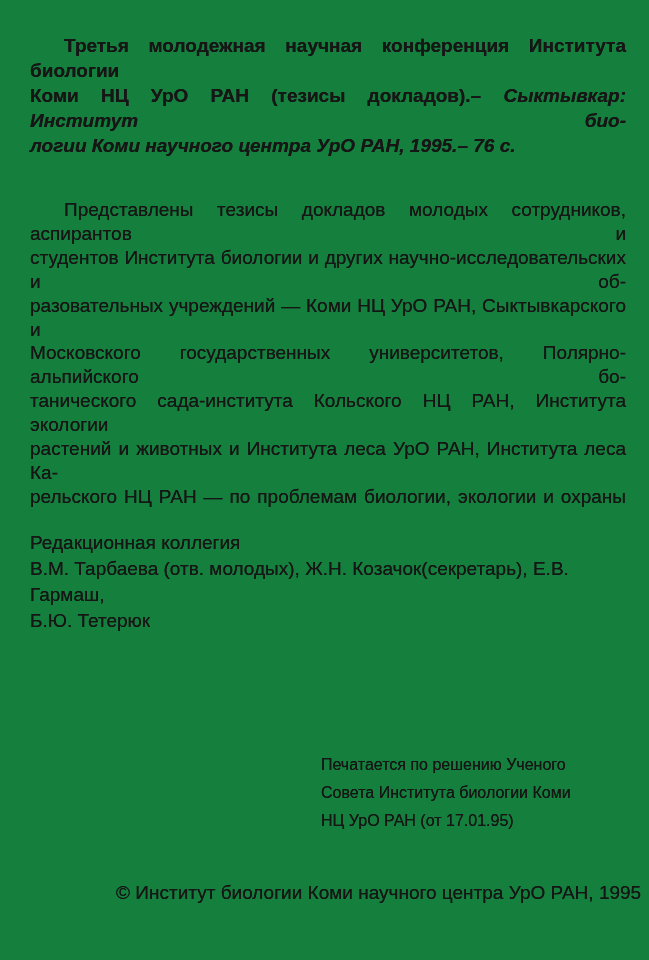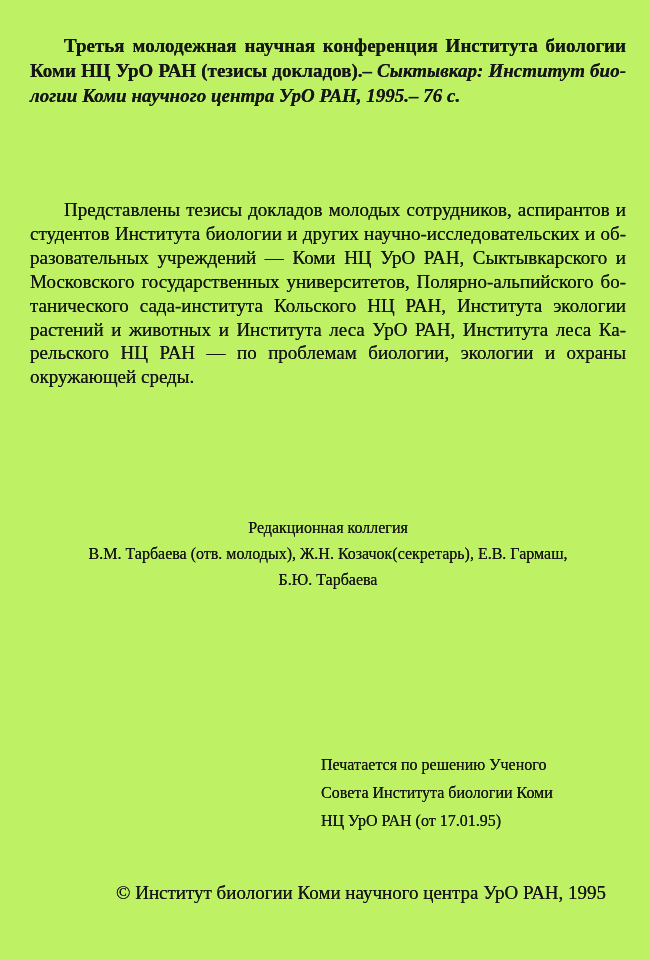--- a/index.html
+++ b/index.html
@@ -4,23 +4,23 @@
 <style>
   html, body {
     margin: 0;
     padding: 0;
     background: #ffffff;
   }
   .page {
     position: relative;
     width: 649px;
     height: 960px;
-    background: #bef264;
+    background: #15803d;
     color: #161616;
-    font-family: Liberation Serif, serif;
+    font-family: Liberation Sans, sans-serif;
     overflow: hidden;
     text-shadow: 0 0 0.45px currentColor; 
   }
   .textcol {
     position: absolute;
     left: 30px;
     width: 596px;
   }
   .line { white-space: normal; }
   .just {
@@ -37,24 +37,24 @@
     line-height: 25px;
     font-weight: 700;
   }
   .abstract {
     top: 166px;
     font-size: 19px;
     line-height: 23.9px;
     margin-top: 32px;
   }
   .editorial {
-    top: 515px;
-    font-size: 16px;
+    top: 530px;
+    font-size: 19px;
     line-height: 26px;
-    text-align: center;
+    text-align: left;
   }
   .approval {
     position: absolute;
     left: 321px;
     top: 751px;
     font-size: 16px;
     line-height: 28px;
   }
   .copyright {
     position: absolute;
@@ -82,27 +82,26 @@
   </section>
 
   <section class="textcol abstract">
     <div class="line just indent">Представлены тезисы докладов молодых сотрудников, аспирантов и</div>
     <div class="line just">студентов Института биологии и других научно-исследовательских и об-</div>
     <div class="line just">разовательных учреждений — Коми НЦ УрО РАН, Сыктывкарского и</div>
     <div class="line just">Московского государственных университетов, Полярно-альпийского бо-</div>
     <div class="line just">танического сада-института Кольского НЦ РАН, Института экологии</div>
     <div class="line just">растений и животных и Института леса УрО РАН, Института леса Ка-</div>
     <div class="line just">рельского НЦ РАН — по проблемам биологии, экологии и охраны</div>
-    <div class="line">окружающей среды.</div>
   </section>
 
   <section class="textcol editorial">
     <div class="line">Редакционная коллегия</div>
     <div class="line">В.М. Тарбаева (отв. молодых), Ж.Н. Козачок(секретарь), Е.В. Гармаш,</div>
-    <div class="line">Б.Ю. Тарбаева</div>
+    <div class="line">Б.Ю. Тетерюк</div>
   </section>
 
   <section class="approval">
     <div class="line">Печатается по решению Ученого</div>
     <div class="line">Совета Института биологии Коми</div>
     <div class="line">НЦ УрО РАН (от 17.01.95)</div>
   </section>
 
   <div class="copyright">© Институт биологии Коми научного центра УрО РАН, 1995</div>
 

